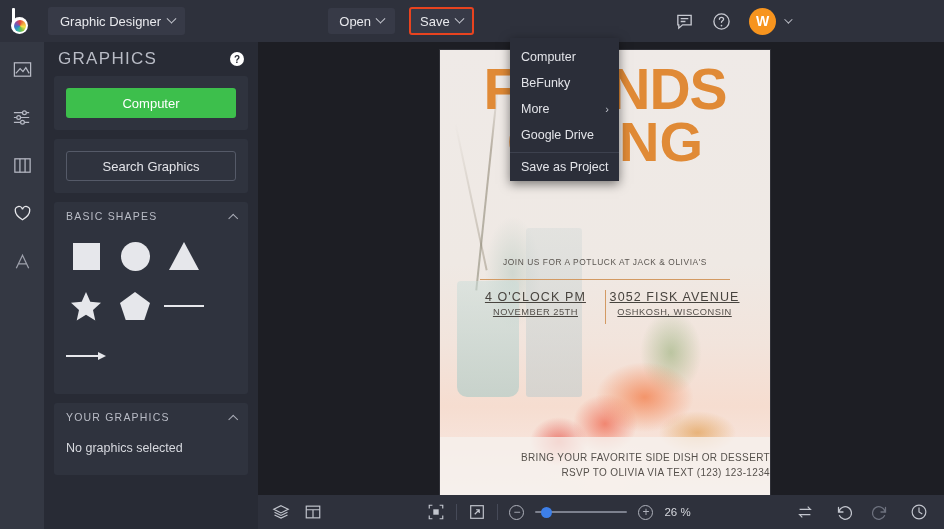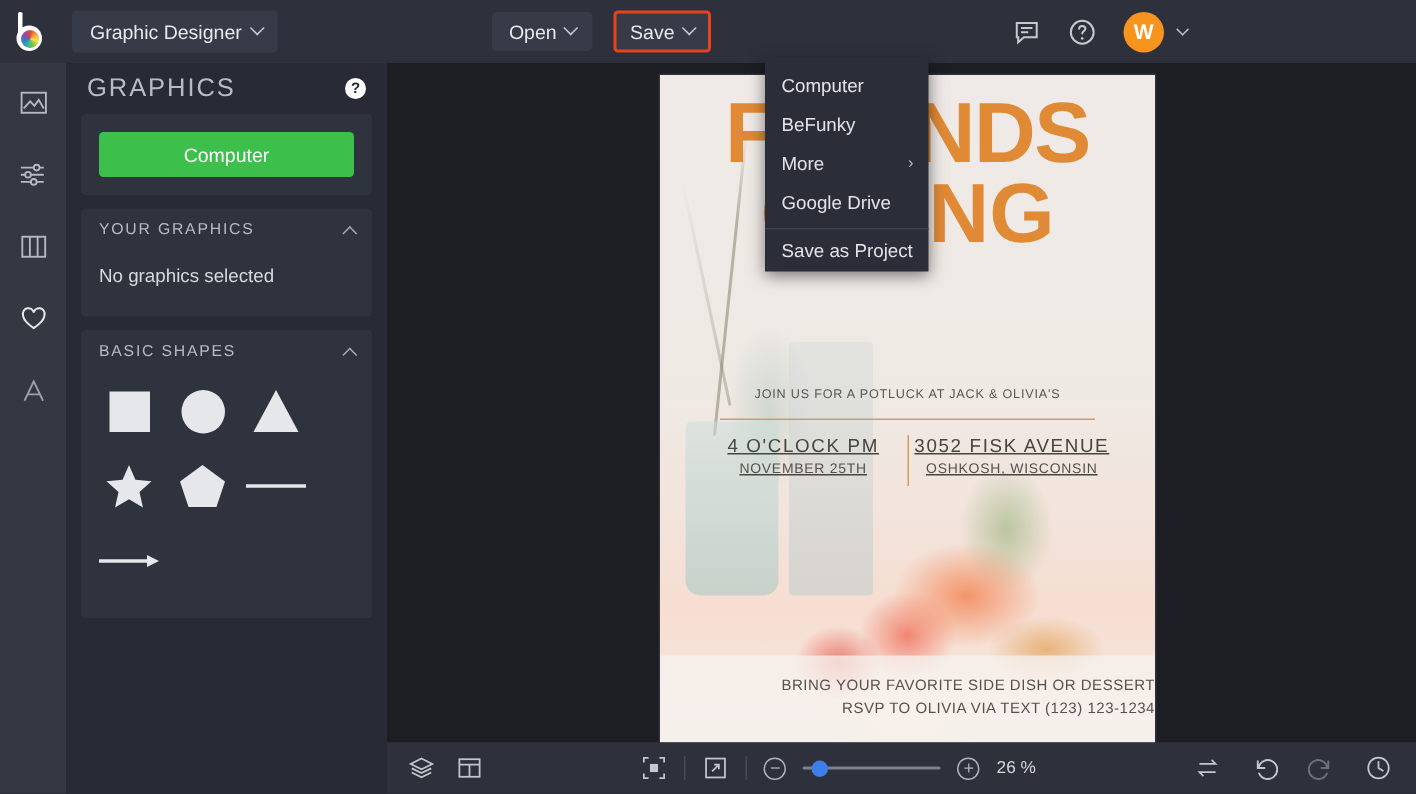--- a/index.html
+++ b/index.html
@@ -360,27 +360,24 @@
       <span class="panel-title">GRAPHICS</span>
       <span class="help-dot">?</span>
     </div>
 
     <div class="card">
       <div class="green-btn">
         <span>Computer</span>
       </div>
     </div>
 
-
-    <div class="section">
-      <div class="section-head">
-        <span class="section-label">YOUR GRAPHICS</span>
-        <span class="caret-up"></span>
-      </div>
-      <div class="sectionbody-empty">No graphics selected</div>
+    <div class="card">
+      <div class="ghost-btn">
+        <span>Search Graphics</span>
+      </div>
     </div>
 
     <div class="section">
       <div class="section-head">
         <span class="section-label">BASIC SHAPES</span>
         <span class="caret-up"></span>
       </div>
       <div class="shapes">
         <div class="shape-cell">
             <div class="sq"></div>
@@ -406,20 +403,28 @@
               <line x1="1" y1="6" x2="41" y2="6" stroke="#e6e7eb" stroke-width="2.2"></line>
             </svg>
         </div>
         <div class="shape-cell">
           <svg width="42" height="14" viewBox="0 0 42 14">
               <line x1="1" y1="7" x2="36" y2="7" stroke="#e6e7eb" stroke-width="2.2"></line>
               <polygon points="41,7 33,3 33,11" fill="#e6e7eb"></polygon>
             </svg>
         </div>
       </div>
+    </div>
+
+    <div class="section">
+      <div class="section-head">
+        <span class="section-label">YOUR GRAPHICS</span>
+        <span class="caret-up"></span>
+      </div>
+      <div class="sectionbody-empty">No graphics selected</div>
     </div>
   </div>
 
   <div class="canvas-area">
     <div class="poster">
       <div class="poster-photo"></div>
       <div class="poster-branch"></div>
       <div class="poster-branch2"></div>
       <div class="poster-vase"></div>
       <div class="poster-bottle"></div>

